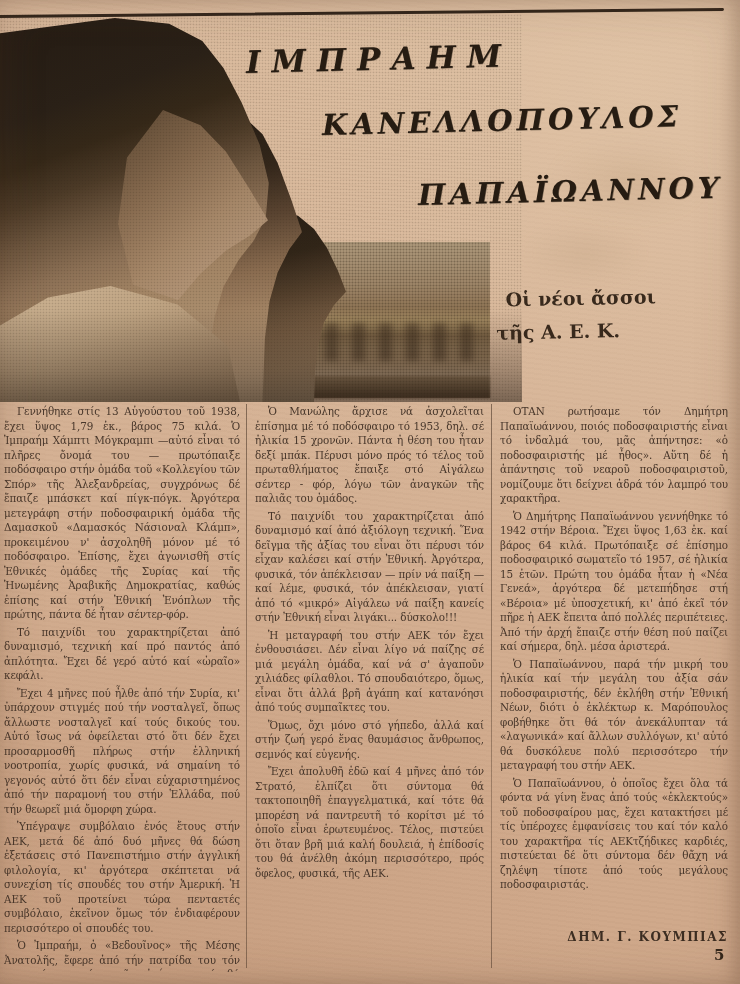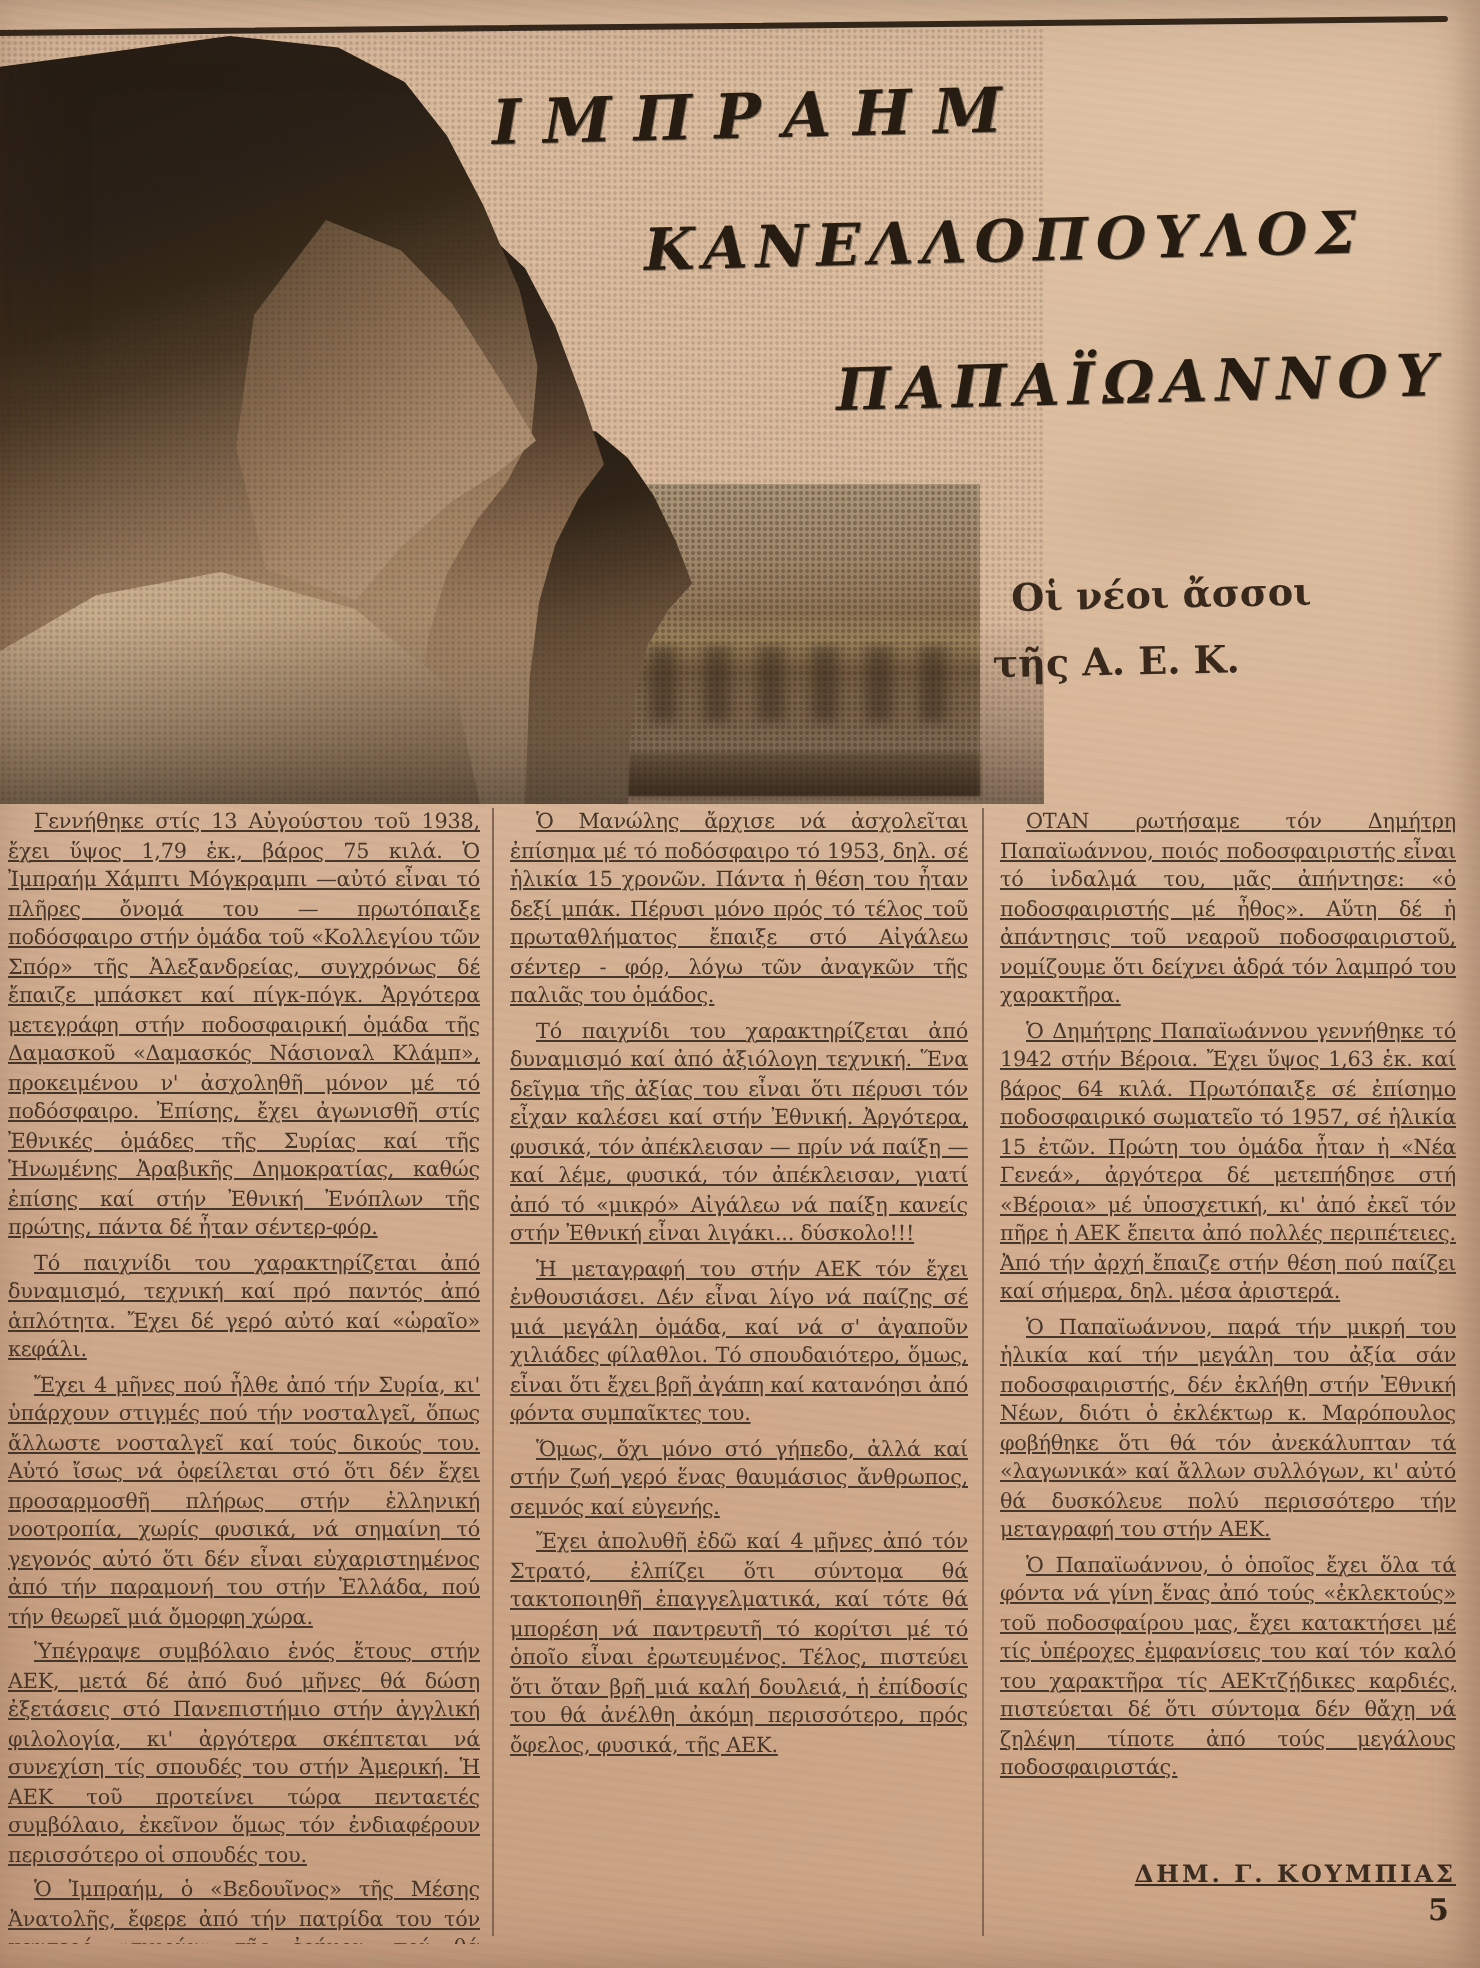--- a/index.html
+++ b/index.html
@@ -96,30 +96,30 @@
   .subtitle .s1{padding-left:10px;}
   
   .col{
     position:absolute;top:404px;
     font-size:10.4px;line-height:14.5px;letter-spacing:-0.1px;
     text-align:justify;color:#47362a;overflow:hidden;
   }
   .col1{left:4px;width:236px;max-height:568px;}
   .col2{left:255px;width:229px;max-height:568px;}
   .col3{left:500px;width:228px;max-height:520px;}
-  .para{margin:0 0 3px 0;text-indent:13px;text-decoration:underline;}
+  .para{margin:0 0 3px 0;text-indent:13px;}
   .divider{
     position:absolute;top:404px;height:564px;width:1px;
     background:linear-gradient(180deg,rgba(75,55,40,.6),rgba(75,55,40,.35) 80%,rgba(75,55,40,.55));
   }
   .d1{left:246px;}
   .d2{left:491px;}
   .byline{
     position:absolute;left:500px;top:930px;width:228px;text-align:right;
-    font-weight:700;font-size:12px;letter-spacing:1.5px;color:#3c2d21;text-decoration:underline;
+    font-weight:700;font-size:12px;letter-spacing:1.5px;color:#3c2d21;
   }
   .pagenum{
     position:absolute;left:714px;top:946px;
     font-weight:700;font-size:15px;color:#33261a;
   }
 </style>
 </head>
 <body>
 
 <div class="page">
@@ -154,21 +154,21 @@
       <p class="para">Γεννήθηκε στίς 13 Αὐγούστου τοῦ 1938, ἔχει ὕψος 1,79 ἑκ., βάρος 75 κιλά. Ὁ Ἰμπραήμ Χάμπτι Μόγκραμπι —αὐτό εἶναι τό πλῆρες ὄνομά του — πρωτόπαιξε ποδόσφαιρο στήν ὁμάδα τοῦ «Κολλεγίου τῶν Σπόρ» τῆς Ἀλεξανδρείας, συγχρόνως δέ ἔπαιζε μπάσκετ καί πίγκ-πόγκ. Ἀργότερα μετεγράφη στήν ποδοσφαιρική ὁμάδα τῆς Δαμασκοῦ «Δαμασκός Νάσιοναλ Κλάμπ», προκειμένου ν' ἀσχοληθῆ μόνον μέ τό ποδόσφαιρο. Ἐπίσης, ἔχει ἀγωνισθῆ στίς Ἐθνικές ὁμάδες τῆς Συρίας καί τῆς Ἡνωμένης Ἀραβικῆς Δημοκρατίας, καθώς ἐπίσης καί στήν Ἐθνική Ἐνόπλων τῆς πρώτης, πάντα δέ ἦταν σέντερ-φόρ.</p>
       <p class="para">Τό παιχνίδι του χαρακτηρίζεται ἀπό δυναμισμό, τεχνική καί πρό παντός ἀπό ἁπλότητα. Ἔχει δέ γερό αὐτό καί «ὡραῖο» κεφάλι.</p>
       <p class="para">Ἔχει 4 μῆνες πού ἦλθε ἀπό τήν Συρία, κι' ὑπάρχουν στιγμές πού τήν νοσταλγεῖ, ὅπως ἄλλωστε νοσταλγεῖ καί τούς δικούς του. Αὐτό ἴσως νά ὀφείλεται στό ὅτι δέν ἔχει προσαρμοσθῆ πλήρως στήν ἑλληνική νοοτροπία, χωρίς φυσικά, νά σημαίνη τό γεγονός αὐτό ὅτι δέν εἶναι εὐχαριστημένος ἀπό τήν παραμονή του στήν Ἑλλάδα, πού τήν θεωρεῖ μιά ὄμορφη χώρα.</p>
       <p class="para">Ὑπέγραψε συμβόλαιο ἑνός ἔτους στήν ΑΕΚ, μετά δέ ἀπό δυό μῆνες θά δώση ἐξετάσεις στό Πανεπιστήμιο στήν ἀγγλική φιλολογία, κι' ἀργότερα σκέπτεται νά συνεχίση τίς σπουδές του στήν Ἀμερική. Ἡ ΑΕΚ τοῦ προτείνει τώρα πενταετές συμβόλαιο, ἐκεῖνον ὅμως τόν ἐνδιαφέρουν περισσότερο οἱ σπουδές του.</p>
       <p class="para">Ὁ Ἰμπραήμ, ὁ «Βεδουῖνος» τῆς Μέσης Ἀνατολῆς, ἔφερε ἀπό τήν πατρίδα του τόν καυτερό «σιμούν» τῆς ἐρήμου, πού θά ἀνατρέψη καί θά διαλύση κάθε ἀντίπαλη ἄμυνα.</p>
     </div>
   <div class="divider d1"></div>
   <div class="col col2">
       <p class="para">Ὁ Μανώλης ἄρχισε νά ἀσχολεῖται ἐπίσημα μέ τό ποδόσφαιρο τό 1953, δηλ. σέ ἡλικία 15 χρονῶν. Πάντα ἡ θέση του ἦταν δεξί μπάκ. Πέρυσι μόνο πρός τό τέλος τοῦ πρωταθλήματος ἔπαιξε στό Αἰγάλεω σέντερ - φόρ, λόγω τῶν ἀναγκῶν τῆς παλιᾶς του ὁμάδος.</p>
       <p class="para">Τό παιχνίδι του χαρακτηρίζεται ἀπό δυναμισμό καί ἀπό ἀξιόλογη τεχνική. Ἕνα δεῖγμα τῆς ἀξίας του εἶναι ὅτι πέρυσι τόν εἶχαν καλέσει καί στήν Ἐθνική. Ἀργότερα, φυσικά, τόν ἀπέκλεισαν — πρίν νά παίξη — καί λέμε, φυσικά, τόν ἀπέκλεισαν, γιατί ἀπό τό «μικρό» Αἰγάλεω νά παίξη κανείς στήν Ἐθνική εἶναι λιγάκι... δύσκολο!!!</p>
-      <p class="para">Ἡ μεταγραφή του στήν ΑΕΚ τόν ἔχει ἐνθουσιάσει. Δέν εἶναι λίγο νά παίζης σέ μιά μεγάλη ὁμάδα, καί νά σ' ἀγαποῦν χιλιάδες φίλαθλοι. Τό σπουδαιότερο, ὅμως, εἶναι ὅτι ἔχει βρῆ ἀγάπη καί κατανόησι ἀπό φόντα συμπαῖκτες του.</p>
+      <p class="para">Ἡ μεταγραφή του στήν ΑΕΚ τόν ἔχει ἐνθουσιάσει. Δέν εἶναι λίγο νά παίζης σέ μιά μεγάλη ὁμάδα, καί νά σ' ἀγαποῦν χιλιάδες φίλαθλοι. Τό σπουδαιότερο, ὅμως, εἶναι ὅτι ἀλλά βρῆ ἀγάπη καί κατανόησι ἀπό τούς συμπαῖκτες του.</p>
       <p class="para">Ὅμως, ὄχι μόνο στό γήπεδο, ἀλλά καί στήν ζωή γερό ἕνας θαυμάσιος ἄνθρωπος, σεμνός καί εὐγενής.</p>
       <p class="para">Ἔχει ἀπολυθῆ ἐδῶ καί 4 μῆνες ἀπό τόν Στρατό, ἐλπίζει ὅτι σύντομα θά τακτοποιηθῆ ἐπαγγελματικά, καί τότε θά μπορέση νά παντρευτῆ τό κορίτσι μέ τό ὁποῖο εἶναι ἐρωτευμένος. Τέλος, πιστεύει ὅτι ὅταν βρῆ μιά καλή δουλειά, ἡ ἐπίδοσίς του θά ἀνέλθη ἀκόμη περισσότερο, πρός ὄφελος, φυσικά, τῆς ΑΕΚ.</p>
     </div>
   <div class="divider d2"></div>
   <div class="col col3">
       <p class="para">ΟΤΑΝ ρωτήσαμε τόν Δημήτρη Παπαϊωάννου, ποιός ποδοσφαιριστής εἶναι τό ἰνδαλμά του, μᾶς ἀπήντησε: «ὁ ποδοσφαιριστής μέ ἦθος». Αὕτη δέ ἡ ἀπάντησις τοῦ νεαροῦ ποδοσφαιριστοῦ, νομίζουμε ὅτι δείχνει ἁδρά τόν λαμπρό του χαρακτῆρα.</p>
       <p class="para">Ὁ Δημήτρης Παπαϊωάννου γεννήθηκε τό 1942 στήν Βέροια. Ἔχει ὕψος 1,63 ἑκ. καί βάρος 64 κιλά. Πρωτόπαιξε σέ ἐπίσημο ποδοσφαιρικό σωματεῖο τό 1957, σέ ἡλικία 15 ἐτῶν. Πρώτη του ὁμάδα ἦταν ἡ «Νέα Γενεά», ἀργότερα δέ μετεπήδησε στή «Βέροια» μέ ὑποσχετική, κι' ἀπό ἐκεῖ τόν πῆρε ἡ ΑΕΚ ἔπειτα ἀπό πολλές περιπέτειες. Ἀπό τήν ἀρχή ἔπαιζε στήν θέση πού παίζει καί σήμερα, δηλ. μέσα ἀριστερά.</p>
       <p class="para">Ὁ Παπαϊωάννου, παρά τήν μικρή του ἡλικία καί τήν μεγάλη του ἀξία σάν ποδοσφαιριστής, δέν ἐκλήθη στήν Ἐθνική Νέων, διότι ὁ ἐκλέκτωρ κ. Μαρόπουλος φοβήθηκε ὅτι θά τόν ἀνεκάλυπταν τά «λαγωνικά» καί ἄλλων συλλόγων, κι' αὐτό θά δυσκόλευε πολύ περισσότερο τήν μεταγραφή του στήν ΑΕΚ.</p>
       <p class="para">Ὁ Παπαϊωάννου, ὁ ὁποῖος ἔχει ὅλα τά φόντα νά γίνη ἕνας ἀπό τούς «ἐκλεκτούς» τοῦ ποδοσφαίρου μας, ἔχει κατακτήσει μέ τίς ὑπέροχες ἐμφανίσεις του καί τόν καλό του χαρακτῆρα τίς ΑΕΚτζήδικες καρδιές, πιστεύεται δέ ὅτι σύντομα δέν θἄχη νά ζηλέψη τίποτε ἀπό τούς μεγάλους ποδοσφαιριστάς.</p>
     </div>

